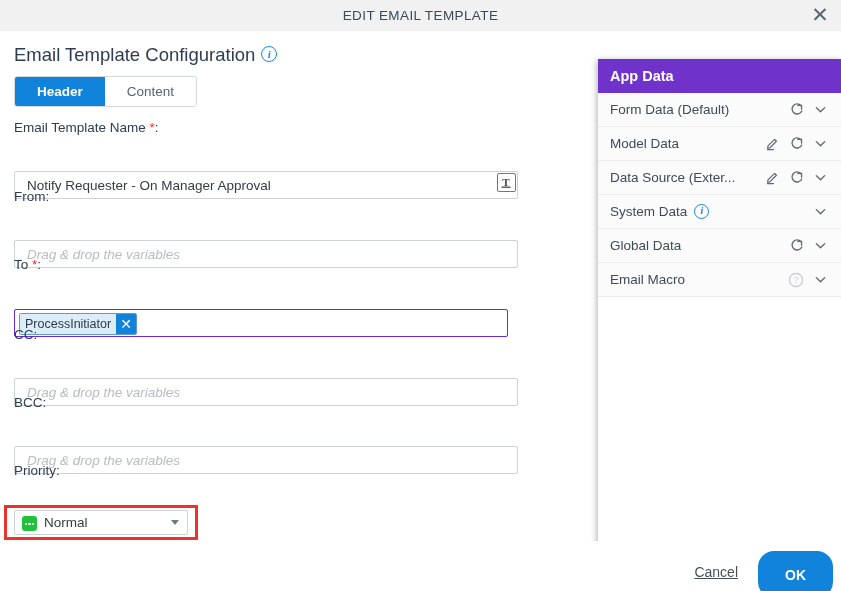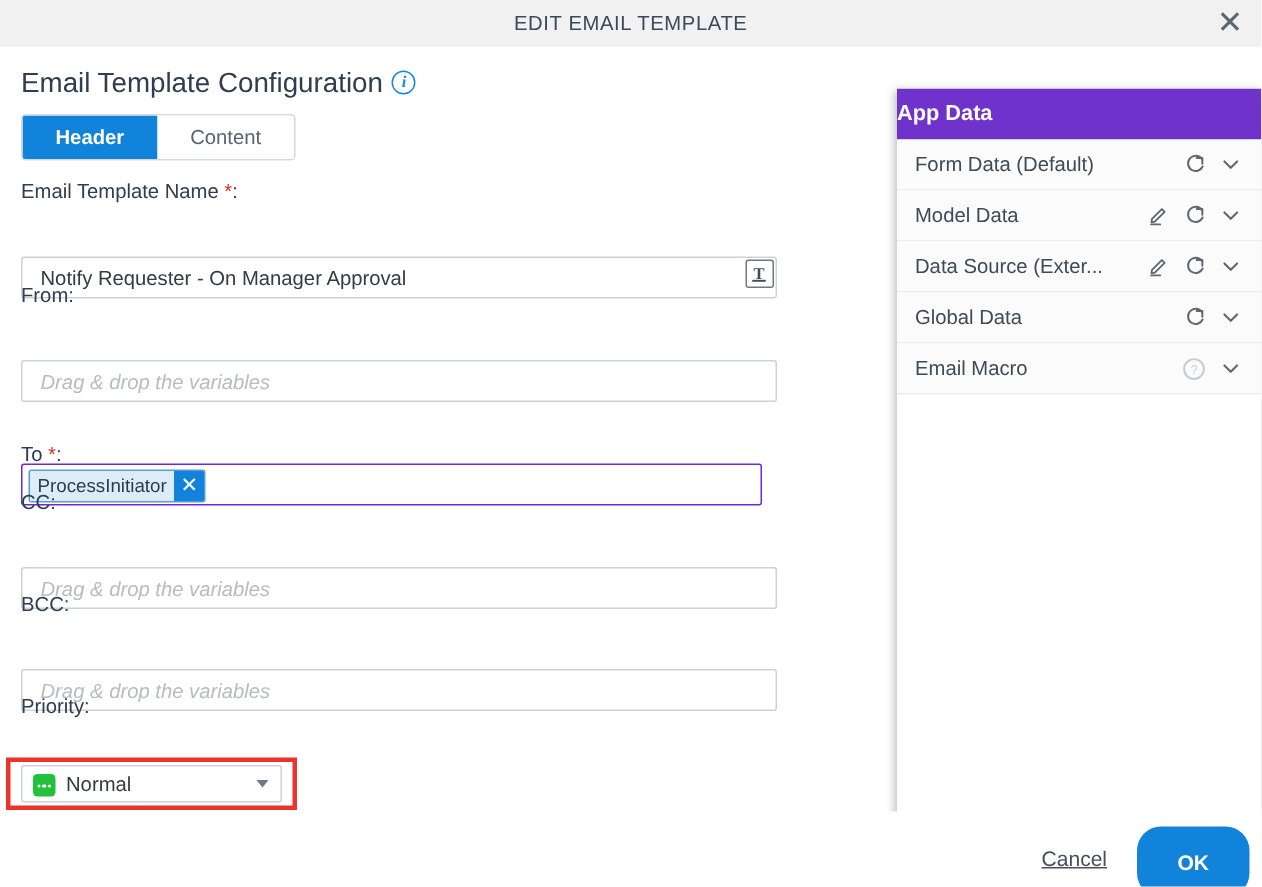--- a/index.html
+++ b/index.html
@@ -254,20 +254,21 @@
     box-shadow: -2px 0 6px rgba(0,0,0,0.16), 0 3px 6px rgba(0,0,0,0.16);
     overflow: hidden;
   }
   .appdata-header {
     height: 34px;
     background: #6f33cc;
     color: #ffffff;
     font-size: 14.5px;
     font-weight: bold;
     line-height: 34px;
+    padding-left: 12px;
     box-sizing: border-box;
   }
   .appdata-row {
     height: 34px;
     border-bottom: 1px solid #ececec;
     display: flex;
     align-items: center;
     padding: 0 10px 0 12px;
     box-sizing: border-box;
     cursor: pointer;
@@ -372,21 +373,21 @@
       <text x="8" y="12" font-family="Liberation Serif, serif" font-size="11" font-weight="bold" text-anchor="middle" fill="#414b56">T</text>
       <line x1="3.5" y1="13.2" x2="12.5" y2="13.2" stroke="#414b56" stroke-width="1.3"></line>
     </svg>
   </div>
 
   <div class="field-label" style="top:158px;">
     <span>From</span><span>:</span>
   </div>
   <input class="text-input" style="top: 209px;" type="text" placeholder="Drag &amp; drop the variables">
 
-  <div class="field-label" style="top:226px;margin-top:38px;">
+  <div class="field-label" style="top:226px;">
     <span>To</span>
     <span class="req">*</span><span>:</span>
   </div>
   <div class="chip-field">
     <span class="chip">
       <span class="chip-label">ProcessInitiator</span>
       <span class="chip-close">✕</span>
     </span>
   </div>
 
@@ -470,20 +471,30 @@
           <path d="M9.4 3.6 L13.4 3.6 L13.4 7.6" fill="none" stroke="#5d6872" stroke-width="1.4" stroke-linecap="round" stroke-linejoin="round"></path>
         </svg>
       </span>
       <span class="row-icon">
         <svg width="15" height="15" viewBox="0 0 16 16">
           <path d="M3.5 6 L8 10.5 L12.5 6" fill="none" stroke="#5d6872" stroke-width="1.5" stroke-linecap="round" stroke-linejoin="round"></path>
         </svg>
       </span>
     </div>
 
+    <div class="appdata-row">
+      <span class="appdata-row-label">System Data</span>
+      <span class="info-icon-sm">i</span>
+      <span class="appdata-spacer"></span>
+      <span class="row-icon">
+        <svg width="15" height="15" viewBox="0 0 16 16">
+          <path d="M3.5 6 L8 10.5 L12.5 6" fill="none" stroke="#5d6872" stroke-width="1.5" stroke-linecap="round" stroke-linejoin="round"></path>
+        </svg>
+      </span>
+    </div>
 
     <div class="appdata-row">
       <span class="appdata-row-label">Global Data</span>
       <span class="appdata-spacer"></span>
       <span class="row-icon">
         <svg width="15" height="15" viewBox="0 0 16 16">
           <path d="M13 4.2 A5.4 5.4 0 1 0 13.6 9.6" fill="none" stroke="#5d6872" stroke-width="1.4" stroke-linecap="round"></path>
           <path d="M9.4 3.6 L13.4 3.6 L13.4 7.6" fill="none" stroke="#5d6872" stroke-width="1.4" stroke-linecap="round" stroke-linejoin="round"></path>
         </svg>
       </span>

